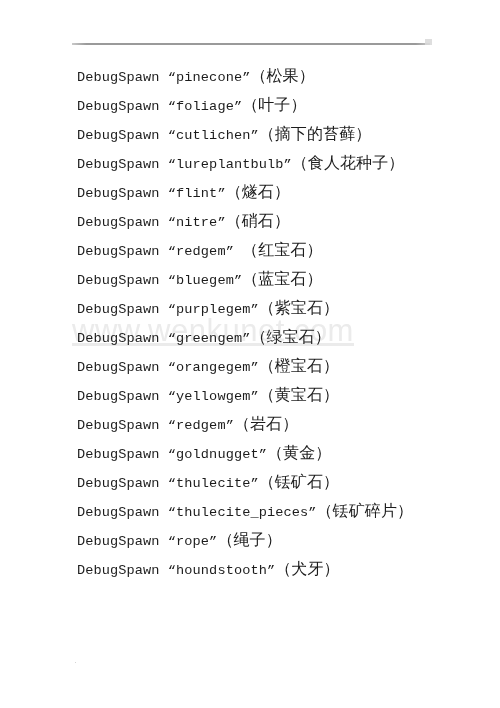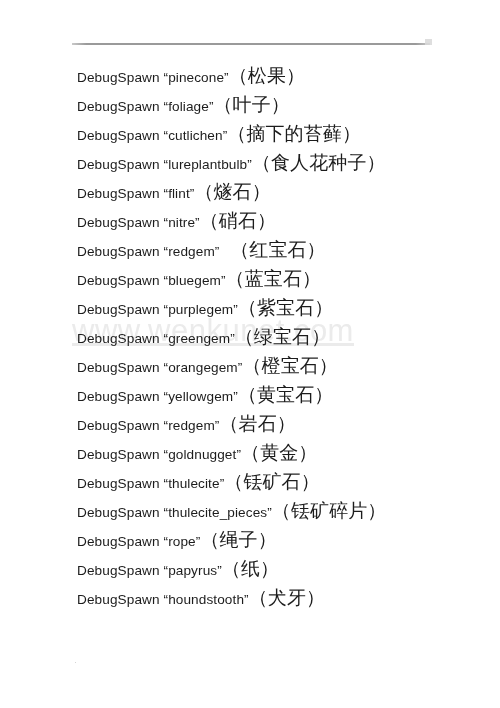--- a/index.html
+++ b/index.html
@@ -76,25 +76,25 @@
   }
   .line {
     height: 29px;
     line-height: 29px;
     font-size: 13.6px;
     color: #1c1c1c;
     white-space: pre;
     letter-spacing: 0.1px;
   }
   .cmd {
-    font-family: Liberation Sans, sans-serif;
+    font-family: Liberation Mono, monospace;
   }
   .gloss {
-    font-family: Liberation Sans, sans-serif;
-    font-size: 19px;
+    font-family: Liberation Serif, serif;
+    font-size: 16px;
   }
 
   
   .footer-mark {
     position: absolute;
     left: 74px;
     top: 658px;
     width: 4px;
     height: 8px;
     color: #cfcfcf;
@@ -127,19 +127,18 @@
       <div class="line"><span class="cmd">DebugSpawn “bluegem”</span><span class="gloss">（蓝宝石）</span></div>
       <div class="line"><span class="cmd">DebugSpawn “purplegem”</span><span class="gloss">（紫宝石）</span></div>
       <div class="line"><span class="cmd">DebugSpawn “greengem”</span><span class="gloss">（绿宝石）</span></div>
       <div class="line"><span class="cmd">DebugSpawn “orangegem”</span><span class="gloss">（橙宝石）</span></div>
       <div class="line"><span class="cmd">DebugSpawn “yellowgem”</span><span class="gloss">（黄宝石）</span></div>
       <div class="line"><span class="cmd">DebugSpawn “redgem”</span><span class="gloss">（岩石）</span></div>
       <div class="line"><span class="cmd">DebugSpawn “goldnugget”</span><span class="gloss">（黄金）</span></div>
       <div class="line"><span class="cmd">DebugSpawn “thulecite”</span><span class="gloss">（铥矿石）</span></div>
       <div class="line"><span class="cmd">DebugSpawn “thulecite_pieces”</span><span class="gloss">（铥矿碎片）</span></div>
       <div class="line"><span class="cmd">DebugSpawn “rope”</span><span class="gloss">（绳子）</span></div>
-      <div class="line"><span class="cmd">DebugSpawn “papyrus”</span><span class="gloss">（纸）</span></div>
       <div class="line"><span class="cmd">DebugSpawn “houndstooth”</span><span class="gloss">（犬牙）</span></div>
     </div>
 
   <div class="footer-mark">·</div>
 
 </div>
 
 </body></html>

